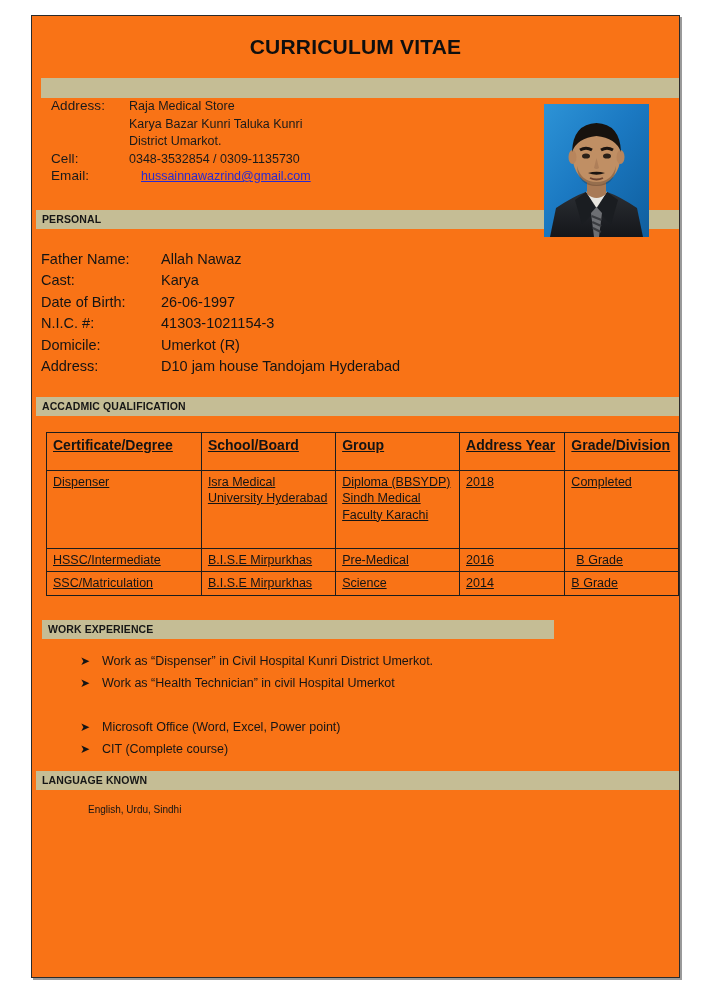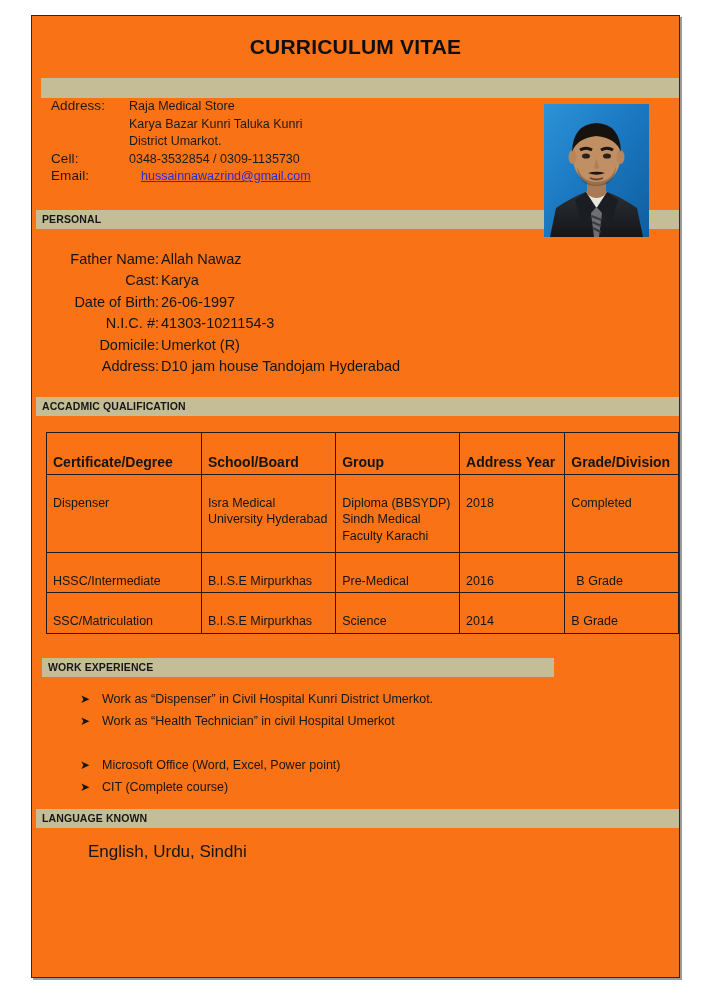--- a/index.html
+++ b/index.html
@@ -113,39 +113,40 @@
     margin: 20px 0 0 9px;
     border-collapse: collapse;
     font-size: 14.5px;
     color: #141414;
   }
   .personal-table td {
     line-height: 21.5px;
     vertical-align: top;
     white-space: nowrap;
   }
-  .pd-label { width: 118px; text-align: right; }
+  .pd-label { width: 118px; }
   .pd-value { padding-left: 2px; }
 
   
   .qual-wrap { padding: 16px 0 0 14px; }
   table.qual {
     width: 633px;
     border-collapse: collapse;
     table-layout: fixed;
   }
   table.qual th,
   table.qual td {
     border: 1px solid #1d1d1d;
     text-align: left;
     vertical-align: top;
-    padding: 20px 5px 3px 6px;
+    padding: 3px 5px 3px 6px;
     font-size: 12.5px;
     color: #141414;
     line-height: 16.5px;
+    text-decoration: underline;
   }
   table.qual th {
     font-weight: bold;
     font-size: 14px;
     line-height: 18px;
     height: 38px;
   }
   table.qual tr.tall td { height: 78px; }
   .col1 { width: 150px; }
   .col2 { width: 130px; }
@@ -167,21 +168,21 @@
     line-height: 22px;
     padding-left: 48px;
   }
   .bullets li .arrow {
     width: 22px;
     flex: 0 0 22px;
     font-size: 12px;
     color: #151515;
   }
   .plain-text {
-    font-size: 17px;
+    font-size: 10px;
     color: #151515;
     padding: 14px 0 0 56px;
   }
 
   .gap-sm { height: 11px; }
   .gap-md { height: 19px; }
   .gap-lg { height: 24px; }
 </style>
 </head>
 <body>

